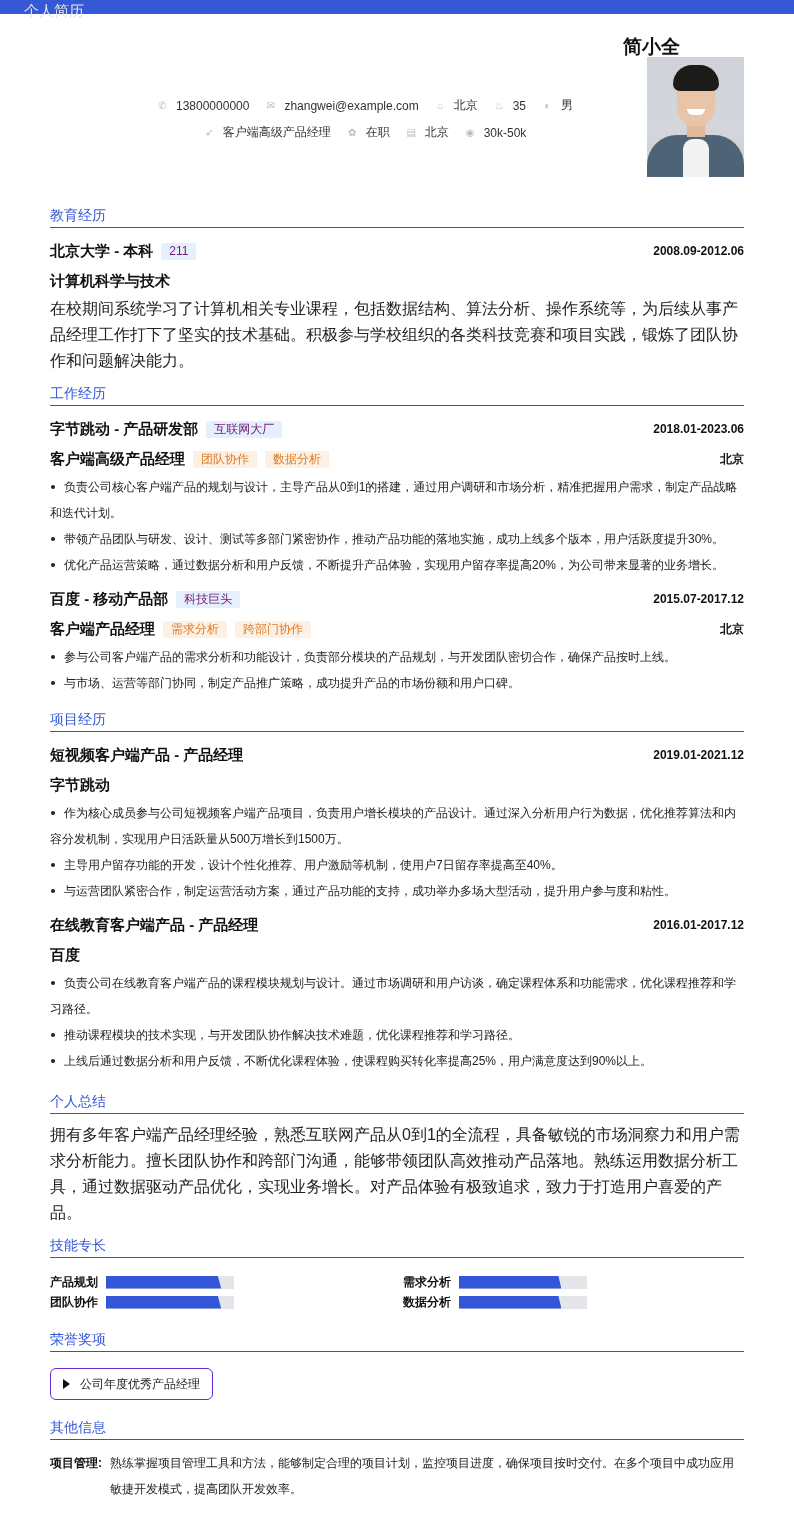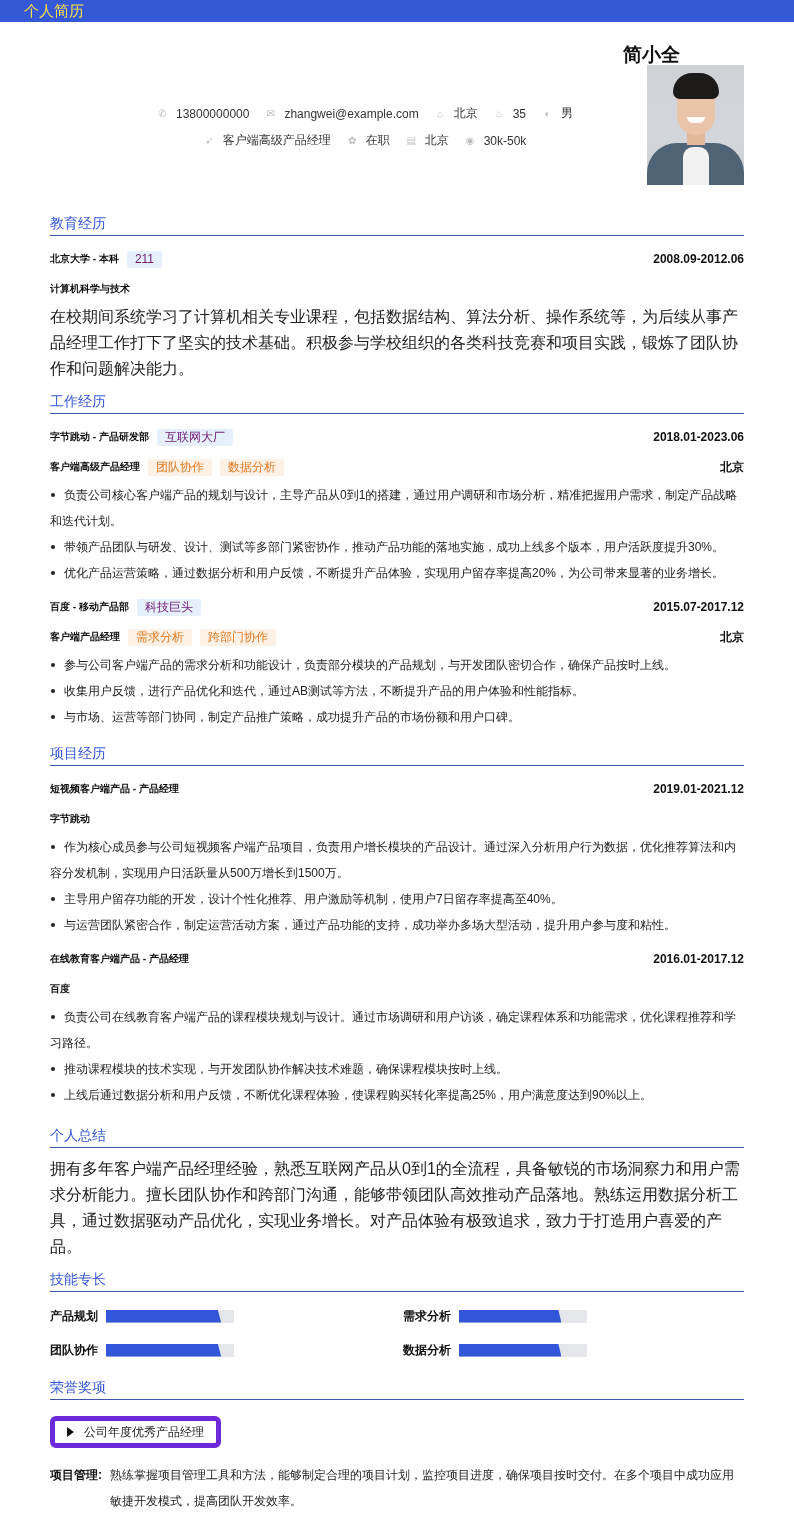--- a/index.html
+++ b/index.html
@@ -1,57 +1,57 @@
 <!DOCTYPE html>
 <html><head>
 <meta charset="utf-8">
 <style>
   * { box-sizing: border-box; margin: 0; padding: 0; }
   html, body { width: 794px; background: #ffffff; }
   body { font-family: "Liberation Sans", "DejaVu Sans", sans-serif; color: #222; font-size: 12px; }
-  .topbar { height: 22px; background: #3558d6; color: #fde047; font-size: 15px; line-height: 22px; padding-left: 24px; }
+  .topbar { height: 14px; background: #3558d6; color: #e5e5e5; font-size: 15px; line-height: 22px; padding-left: 24px; }
   .page { position: relative; padding: 0 50px 20px 50px; }
   .header { position: relative; height: 170px; }
   .name { position: absolute; top: 20px; left: 0; width: 630px; text-align: right; font-size: 19px; font-weight: bold; color: #111; }
   .info-row { position: absolute; left: 0; width: 630px; display: flex; justify-content: center; align-items: center; font-size: 12px; color: #333; }
   .info-row.r1 { top: 83px; }
   .info-row.r2 { top: 110px; }
   .info-item { display: flex; align-items: center; margin: 0 8px; }
   .info-icon { display: inline-block; width: 11px; height: 11px; margin-right: 8px; color: #bbb; font-size: 10px; line-height: 11px; text-align: center; }
   .photo { position: absolute; top: 43px; right: 0; width: 97px; height: 120px; background: linear-gradient(180deg, #cfd3d8 0%, #d3d6da 60%, #c9cdd2 100%); overflow: hidden; }
   .photo .hair { position: absolute; left: 26px; top: 8px; width: 46px; height: 26px; background: #1d1a1a; border-radius: 22px 22px 8px 8px; }
   .photo .face { position: absolute; left: 30px; top: 20px; width: 38px; height: 50px; background: #e9c4a8; border-radius: 18px 18px 20px 20px; }
   .photo .smile { position: absolute; left: 40px; top: 52px; width: 18px; height: 6px; background: #fff; border-radius: 0 0 9px 9px; }
   .photo .neck { position: absolute; left: 40px; top: 66px; width: 18px; height: 14px; background: #e2b99b; }
   .photo .shirt { position: absolute; left: 0; top: 78px; width: 97px; height: 42px; background: #4e6476; border-radius: 30px 30px 0 0; }
   .photo .tee { position: absolute; left: 36px; top: 82px; width: 26px; height: 38px; background: #f2f2f2; border-radius: 10px 10px 0 0; }
 
   .section { margin-top: 0; }
   .section-title { font-size: 14px; color: #3558d6; font-weight: normal; padding-bottom: 3px; border-bottom: 1px solid #3b56a8; margin-bottom: 14px; height: 22px; line-height: 18px; }
   .entry-row { display: flex; justify-content: space-between; align-items: center; height: 18px; margin-bottom: 12px; }
   .entry-left { display: flex; align-items: center; }
-  .bold { font-weight: bold; font-size: 10px; color: #111; }
+  .bold { font-weight: bold; font-size: 15px; color: #111; }
   .tag { display: inline-block; font-size: 12px; padding: 0 8px; height: 17px; line-height: 17px; margin-left: 8px; border-radius: 2px; }
   .tag.blue { background: #e6f0fc; color: #701a75; }
   .tag.orange { background: #fdf0e4; color: #e07a22; }
   .date { font-weight: bold; font-size: 12px; color: #111; }
   .para { font-size: 16px; line-height: 26px; color: #222; margin-top: -6px; margin-bottom: 10px; }
   ul.bullets { list-style: none; margin-top: -6px; margin-bottom: 12px; }
   ul.bullets li { position: relative; padding-left: 14px; line-height: 26px; font-size: 12px; color: #222; }
   ul.bullets li::before { content: ""; position: absolute; left: 1px; top: 11px; width: 4px; height: 4px; border-radius: 50%; background: #222; }
   ul.bullets li.wrap { padding-left: 0; text-indent: 14px; }
   ul.bullets li.wrap::before { left: 1px; }
 
-  .skills { display: grid; grid-template-columns: 353px 353px; row-gap: 14px; margin-top: 10px; margin-bottom: 18px; }
+  .skills { display: grid; grid-template-columns: 353px 353px; margin-top: 10px; margin-bottom: 18px; }
   .skill { display: flex; align-items: center; height: 20px; }
   .skill-label { font-weight: bold; font-size: 12px; width: 56px; color: #111; }
   .bar { position: relative; width: 128px; height: 13px; background: #e5e6ea; overflow: hidden; }
   .bar-fill { position: absolute; left: 0; top: 0; height: 13px; background: #3355d8; clip-path: polygon(0 0, 97% 0, 100% 100%, 0 100%); }
 
-  .award { display: inline-flex; align-items: center; border: 5px solid #6d28d9; border-radius: 6px; height: 32px; padding: 0 12px; font-size: 12px; color: #222; margin-top: 2px; margin-bottom: 18px; }
+  .award { display: inline-flex; align-items: center; border: 1px solid #6d28d9; border-radius: 6px; height: 32px; padding: 0 12px; font-size: 12px; color: #222; margin-top: 2px; margin-bottom: 18px; }
   .award .tri { width: 0; height: 0; border-left: 7px solid #111; border-top: 5px solid transparent; border-bottom: 5px solid transparent; margin-right: 10px; }
 
   .other-row { display: flex; font-size: 12px; line-height: 26px; margin-top: -4px; justify-content: flex-end; }
   .other-label { font-weight: bold; width: 60px; flex-shrink: 0; color: #111; }
   .other-text { color: #222; }
 </style>
 </head>
 <body>
 
 <div class="topbar">
@@ -167,21 +167,20 @@
       <div class="entry-row">
         <div class="entry-left">
           <span class="bold">客户端产品经理</span>
           <span class="tag orange">需求分析</span>
           <span class="tag orange">跨部门协作</span>
         </div>
         <span class="date">北京</span>
       </div>
       <ul class="bullets">
         <li>参与公司客户端产品的需求分析和功能设计，负责部分模块的产品规划，与开发团队密切合作，确保产品按时上线。</li>
-        <li>收集用户反馈，进行产品优化和迭代，通过AB测试等方法，不断提升产品的用户体验和性能指标。</li>
         <li>与市场、运营等部门协同，制定产品推广策略，成功提升产品的市场份额和用户口碑。</li>
       </ul>
     </div>
   </div>
 
   <div class="section" style="margin-top:14px;">
     <div class="section-title">项目经历</div>
 
     <div>
       <div class="entry-row">
@@ -201,21 +200,21 @@
     <div>
       <div class="entry-row">
         <span class="bold">在线教育客户端产品 - 产品经理</span>
         <span class="date">2016.01-2017.12</span>
       </div>
       <div class="entry-row">
         <span class="bold">百度</span>
       </div>
       <ul class="bullets">
         <li class="wrap">负责公司在线教育客户端产品的课程模块规划与设计。通过市场调研和用户访谈，确定课程体系和功能需求，优化课程推荐和学习路径。</li>
-        <li>推动课程模块的技术实现，与开发团队协作解决技术难题，确保课程模块按时上线。</li>
+        <li>推动课程模块的技术实现，与开发团队协作解决技术难题，优化课程推荐和学习路径。</li>
         <li>上线后通过数据分析和用户反馈，不断优化课程体验，使课程购买转化率提高25%，用户满意度达到90%以上。</li>
       </ul>
     </div>
   </div>
 
   <div class="section" style="margin-top:18px;">
     <div class="section-title">个人总结</div>
     <div class="para">拥有多年客户端产品经理经验，熟悉互联网产品从0到1的全流程，具备敏锐的市场洞察力和用户需求分析能力。擅长团队协作和跨部门沟通，能够带领团队高效推动产品落地。熟练运用数据分析工具，通过数据驱动产品优化，实现业务增长。对产品体验有极致追求，致力于打造用户喜爱的产品。</div>
   </div>
 
@@ -251,19 +250,20 @@
 
   <div class="section">
     <div class="section-title">荣誉奖项</div>
     <div class="award">
       <span class="tri"></span>
       <span>公司年度优秀产品经理</span>
     </div>
   </div>
 
   <div class="section">
+    <div class="section-title">其他信息</div>
     <div class="other-row">
       <span class="other-label">项目管理:</span>
       <span class="other-text">熟练掌握项目管理工具和方法，能够制定合理的项目计划，监控项目进度，确保项目按时交付。在多个项目中成功应用敏捷开发模式，提高团队开发效率。</span>
     </div>
   </div>
 
 </div>
 
 </body></html>

